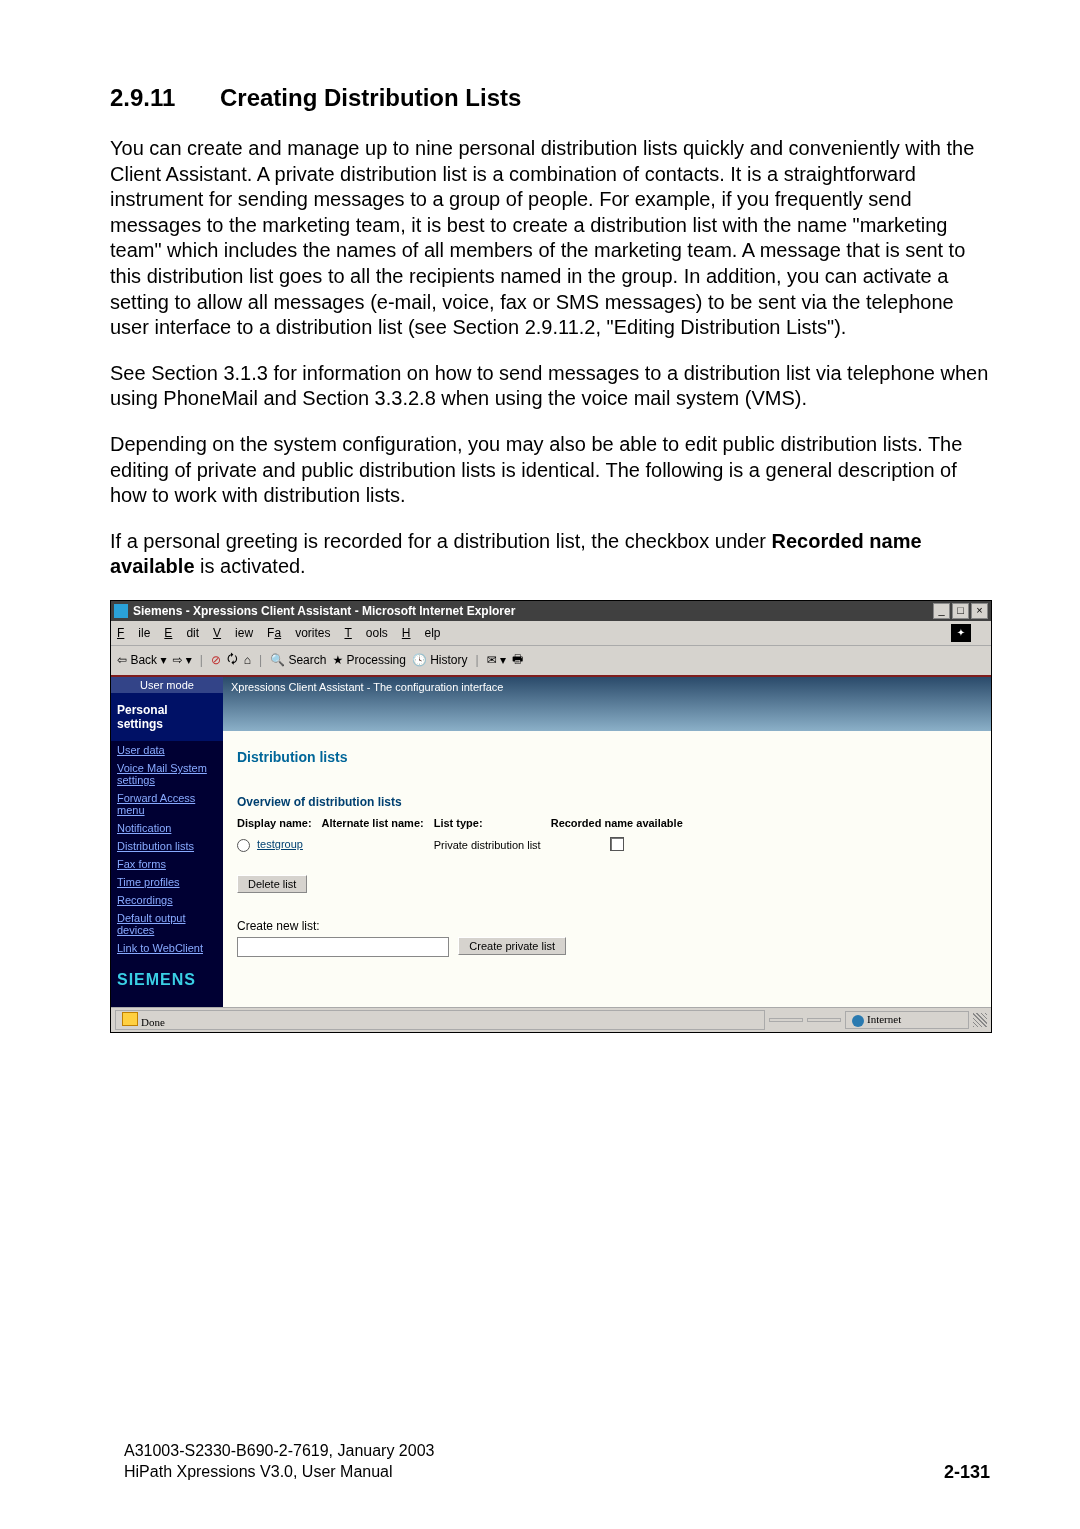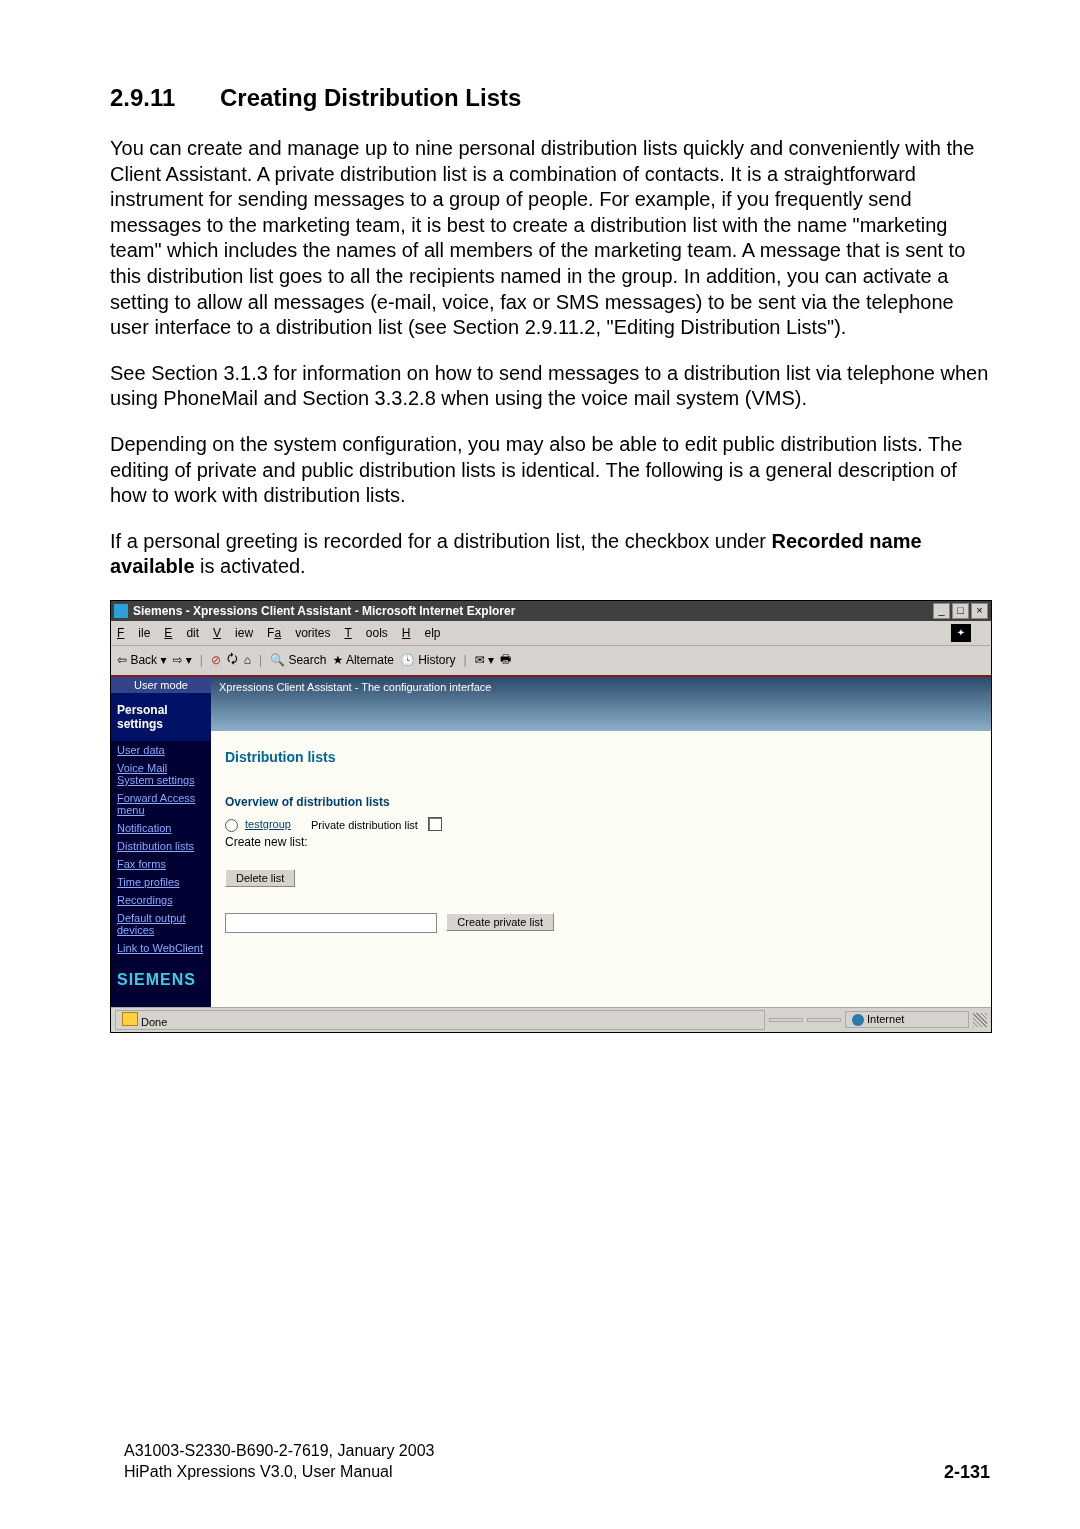--- a/index.html
+++ b/index.html
@@ -109,21 +109,21 @@
   .ticon {
     display: inline-block;
     text-align: center;
     font-size: 12px;
   }
   .content-row {
     display: flex;
     background: #fff;
   }
   .sidebar {
-    width: 100px;
+    width: 112px;
     background: #000033;
     color: #fff;
     padding: 0;
     font-size: 11px;
   }
   .sidebar .usermode {
     background: #334488;
     color: #fff;
     text-align: center;
     font-size: 11px;
@@ -217,20 +217,21 @@
     margin-right: 6px;
   }
   .statusbar {
     display: flex;
     align-items: center;
     border-top: 1px solid #aaa;
     background: #d6d3ce;
     font-size: 11px;
     padding: 2px 4px;
     gap: 4px;
+    font-family: Liberation Serif, serif;
   }
   .statusbar .done-icon {
     width: 14px; height: 12px;
     display: inline-block;
     background: #ffd040;
     border: 1px solid #c08000;
     margin-right: 3px;
   }
   .statuscell {
     border: 1px solid #aaa;
@@ -303,21 +304,21 @@
 
     <div class="toolbar">
       <span class="ticon">⇦ <span>Back</span> ▾</span>
       <span class="ticon">⇨ ▾</span>
       <span class="sep">|</span>
       <span class="ticon" style="color:#c03030;">⊘</span>
       <span class="ticon">🗘</span>
       <span class="ticon">⌂</span>
       <span class="sep">|</span>
       <span class="ticon">🔍 <span>Search</span></span>
-      <span class="ticon">★ <span>Alternate</span></span>
+      <span class="ticon">★ <span>Processing</span></span>
       <span class="ticon">🕓 <span>History</span></span>
       <span class="sep">|</span>
       <span class="ticon">✉ ▾</span>
       <span class="ticon">🖶</span>
     </div>
 
     <div class="content-row">
       <div class="sidebar">
         <div class="usermode">User mode</div>
         <div class="ps">Personal settings</div>
@@ -335,37 +336,43 @@
       </div>
 
       <div class="main">
         <div class="banner">Xpressions Client Assistant - The configuration interface</div>
         <div class="mainbody">
           <div class="secttitle">Distribution lists</div>
           <div class="subtitle">Overview of distribution lists</div>
 
           <table class="dl">
             <tbody>
+                <tr>
+              <th>Display name:</th>
+              <th>Alternate list name:</th>
+              <th>List type:</th>
+              <th>Recorded name available</th>
+            </tr>
             <tr>
               <td>
                 <span class="radio"></span>
                 <span style="color:#004070;text-decoration:underline;">testgroup</span>
               </td>
               <td></td>
               <td>Private distribution list</td>
               <td style="text-align:center;"><span class="chk"></span></td>
             </tr>
           </tbody>
             </table>
 
-          <div style="color:#000;margin-bottom:4px;">Create new list:</div>
-
           <div style="margin:20px 0 26px 0;">
             <span class="btn3d">Delete list</span>
           </div>
+
+          <div style="color:#000;margin-bottom:4px;">Create new list:</div>
           <div>
             <span class="textinput"></span>
             <span class="btn3d">Create private list</span>
           </div>
         </div>
       </div>
     </div>
 
     <div class="statusbar">
       <span class="statuscell big">

